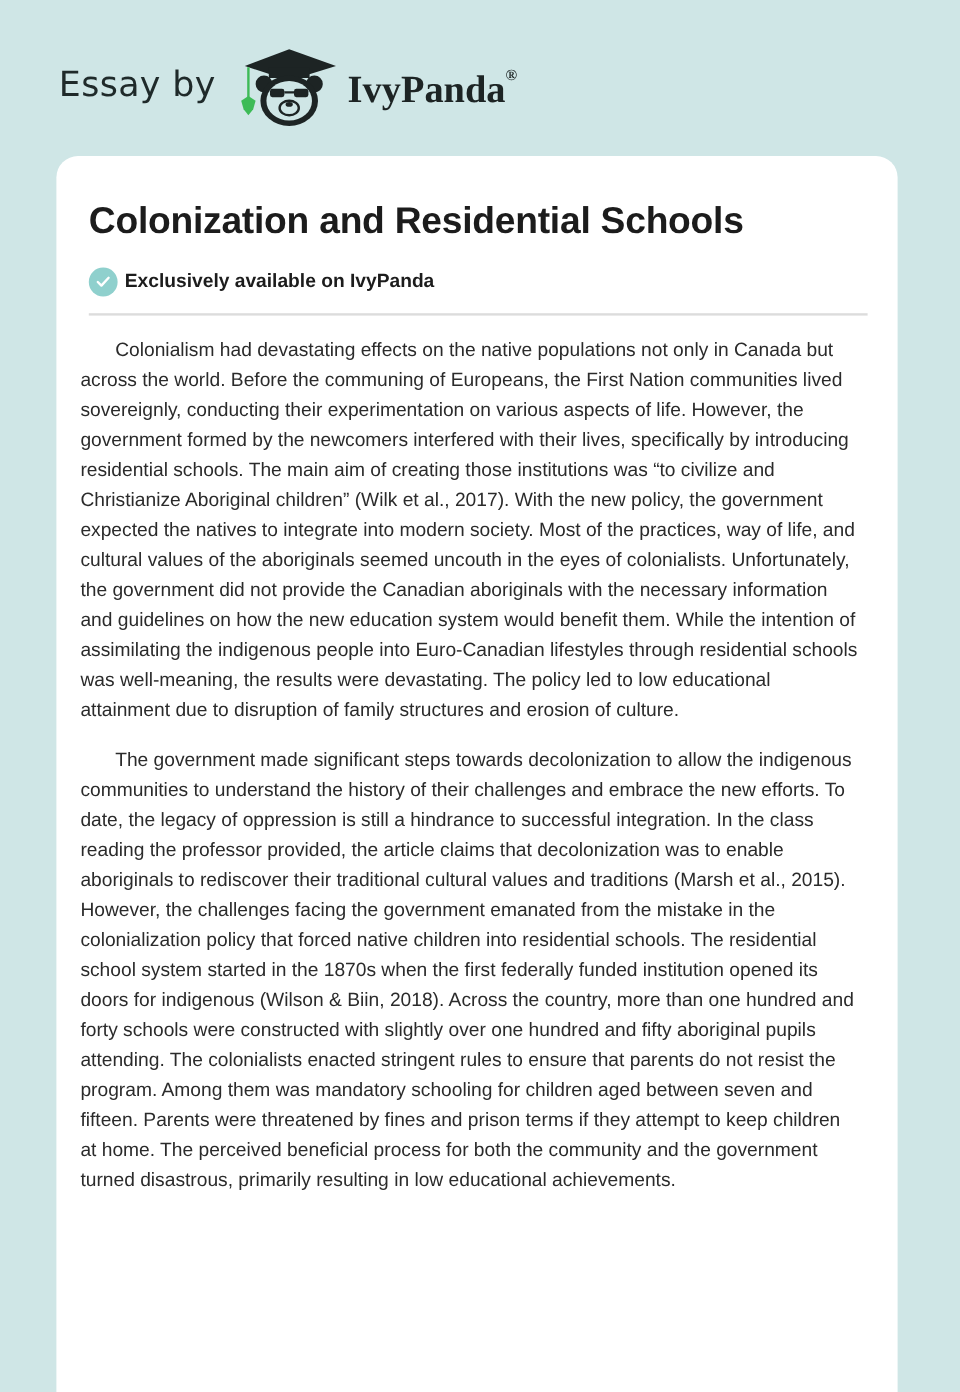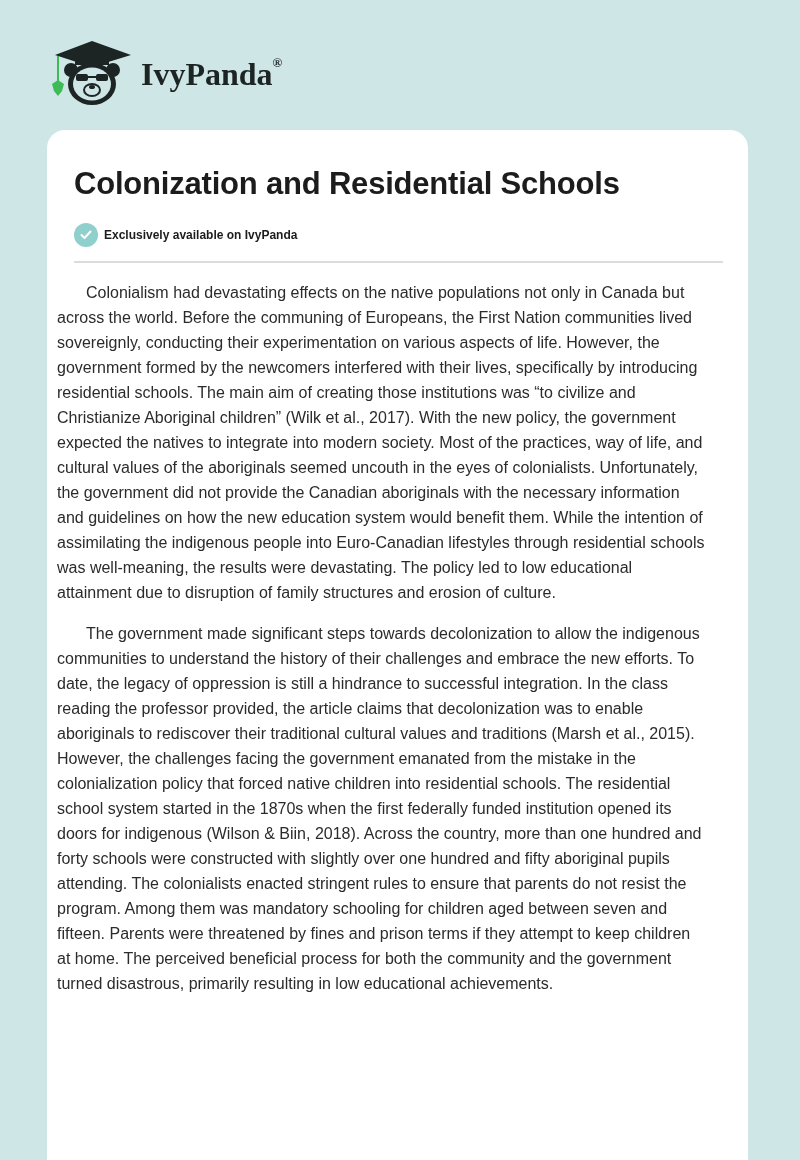--- a/index.html
+++ b/index.html
@@ -36,35 +36,36 @@
   }
   .badge {
     position: absolute; left: 27px; top: 93px;
     display: flex; align-items: center;
   }
   .check {
     width: 24px; height: 24px; border-radius: 50%;
     background: #8fd0cd; display: flex; align-items: center; justify-content: center;
     margin-right: 6px;
   }
-  .badge-text { font-size: 12px; font-weight: bold; color: #1c1c1c; }
+  .badge-text { font-size: 16px; font-weight: bold; color: #1c1c1c; }
   .divider {
     position: absolute; left: 27px; top: 131px; width: 649px;
     height: 2px; background: #dcdcdc;
   }
   .body {
-    position: absolute; left: 10px; top: 150px; width: 650px;
+    position: absolute; left: 20px; top: 150px; width: 650px;
     font-size: 16px; line-height: 25px; color: #2b2b2b;
   }
   .body p { margin: 0 0 16px 0; text-indent: 29px; }
 </style>
 </head>
 <body>
 
 <div class="brand">
+  <span class="brand-prefix">Essay by</span>
   <svg class="logo-icon" viewBox="0 0 86 72">
 
     <polygon points="6,19 43,5 82,19 43,31" fill="#1d2424"></polygon>
     <rect x="26" y="20" width="34" height="9" fill="#1d2424"></rect>
 
     <line x1="9" y1="20" x2="9" y2="46" stroke="#3dbb57" stroke-width="2"></line>
     <path d="M3,48 L9,44 L15,48 L13,55 L9,60 L5,55 Z" fill="#3dbb57"></path>
 
     <circle cx="22" cy="34" r="7" fill="#1d2424"></circle>
     <circle cx="64" cy="34" r="7" fill="#1d2424"></circle>

